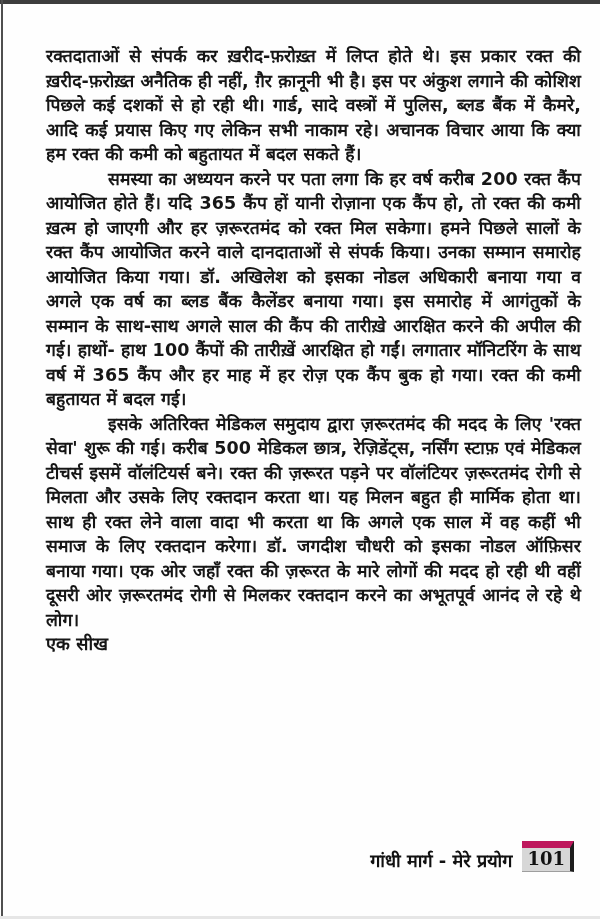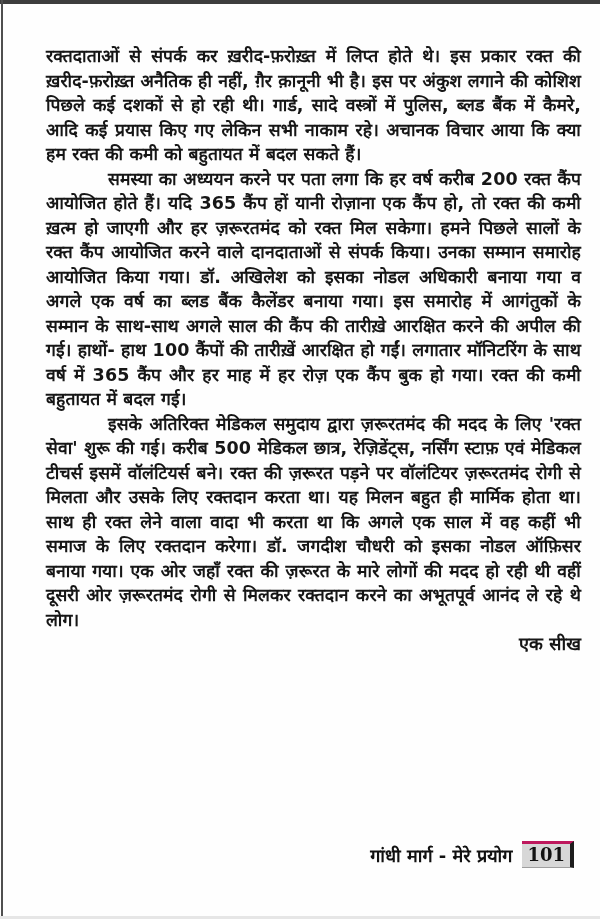--- a/index.html
+++ b/index.html
@@ -53,44 +53,44 @@
     padding: 0;
   }
   .para-indent {
     text-indent: 62px;
   }
   .section-heading {
     font-weight: 800;
     margin: 0;
     font-size: 18px;
     line-height: 24.5px;
-    text-align: right;
+    text-align: left;
   }
   
   .footer {
     position: absolute;
     right: 50px;
     top: 841px;
     display: flex;
-    align-items: center;
+    align-items: flex-end;
     gap: 10px;
     font-size: 18px;
     font-weight: 700;
     color: #111111;
     margin-left: 16px;
   }
   .footer .book-title {
     white-space: nowrap;
   }
   .page-number-box {
     display: inline-block;
     background: #d7d7d7;
     color: #111111;
     padding: 0 5px 1px 5px;
-    border-top: 3px solid #be185d;
+    border-top: 7px solid #be185d;
     border-bottom: 1px solid #9e9e9e;
     border-right: 4px solid #1d1d1d;
     font-family: "DejaVu Serif", serif;
     font-weight: 700;
     font-size: 18px;
     line-height: 22px;
   }
 </style>
 </head>
 <body>

